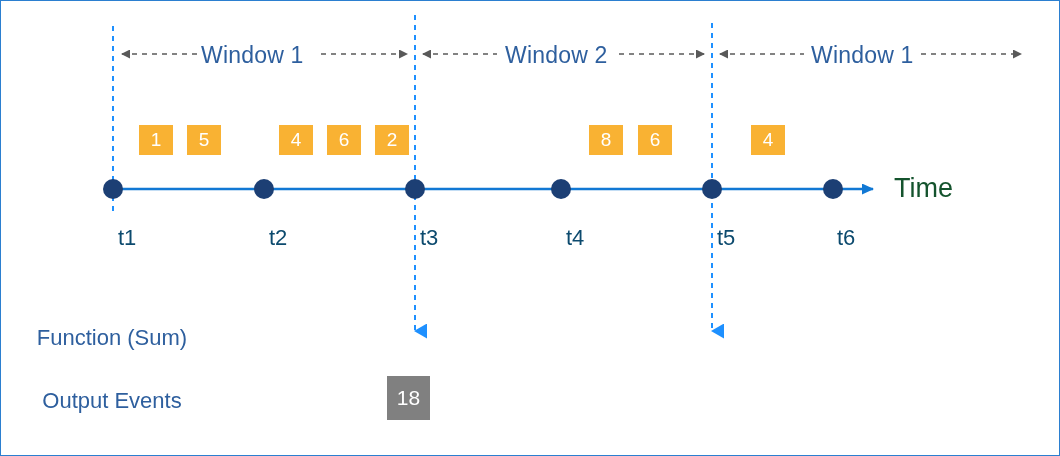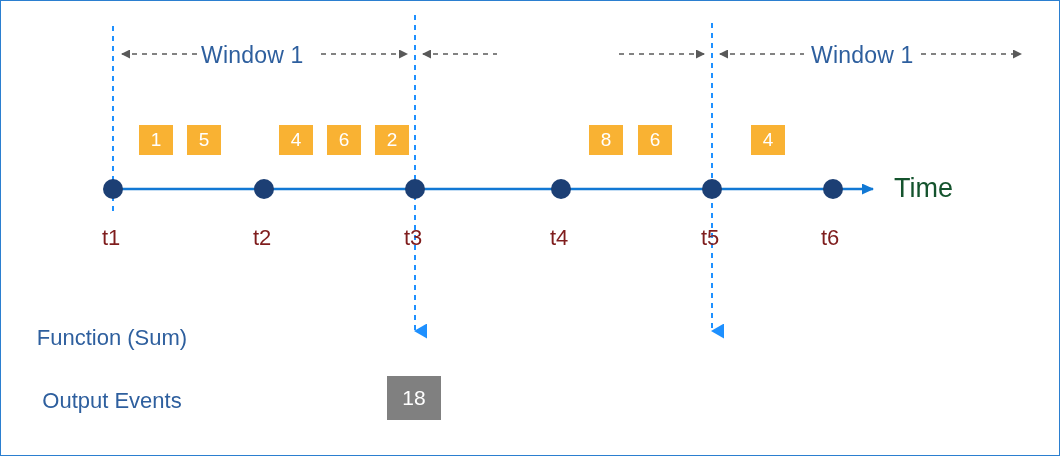--- a/index.html
+++ b/index.html
@@ -39,41 +39,42 @@
     width: 34px;
     height: 30px;
     background: #f9b233;
     color: #ffffff;
     font-size: 19px;
     line-height: 30px;
     text-align: center;
   }
   .t-label {
     position: absolute;
-    color: #7f1d1d;
+    color: #0c4a6e;
     font-size: 22px;
     white-space: nowrap;
+    margin-left: 16px;
   }
   .time-label {
     position: absolute;
     color: #14532d;
     font-size: 27px;
     white-space: nowrap;
   }
   .side-label {
     position: absolute;
     color: #2e5f9e;
     font-size: 22px;
     text-align: center;
     white-space: nowrap;
     line-height: 30px;
   }
   .out-box {
     position: absolute;
-    width: 54px;
+    width: 43px;
     height: 44px;
     background: #808080;
     color: #ffffff;
     font-size: 21px;
     line-height: 44px;
     text-align: center;
   }
 </style>
 </head>
 <body>
@@ -118,20 +119,21 @@
       <circle cx="112" cy="188" r="10" fill="#1c3f74"></circle>
       <circle cx="263" cy="188" r="10" fill="#1c3f74"></circle>
       <circle cx="414" cy="188" r="10" fill="#1c3f74"></circle>
       <circle cx="560" cy="188" r="10" fill="#1c3f74"></circle>
       <circle cx="711" cy="188" r="10" fill="#1c3f74"></circle>
       <circle cx="832" cy="188" r="10" fill="#1c3f74"></circle>
     </g>
   </svg>
 
   <div class="win-label" style="left:200px; top:41px;">Window 1</div>
+  <div class="win-label" style="left:504px; top:41px;">Window 2</div>
   <div class="win-label" style="left:810px; top:41px;">Window 1</div>
 
   <div class="ev-box" style="left:138px; top:124px;">1</div>
   <div class="ev-box" style="left:186px; top:124px;">5</div>
   <div class="ev-box" style="left:278px; top:124px;">4</div>
   <div class="ev-box" style="left:326px; top:124px;">6</div>
   <div class="ev-box" style="left:374px; top:124px;">2</div>
   <div class="ev-box" style="left:588px; top:124px;">8</div>
   <div class="ev-box" style="left:637px; top:124px;">6</div>
   <div class="ev-box" style="left:750px; top:124px;">4</div>

